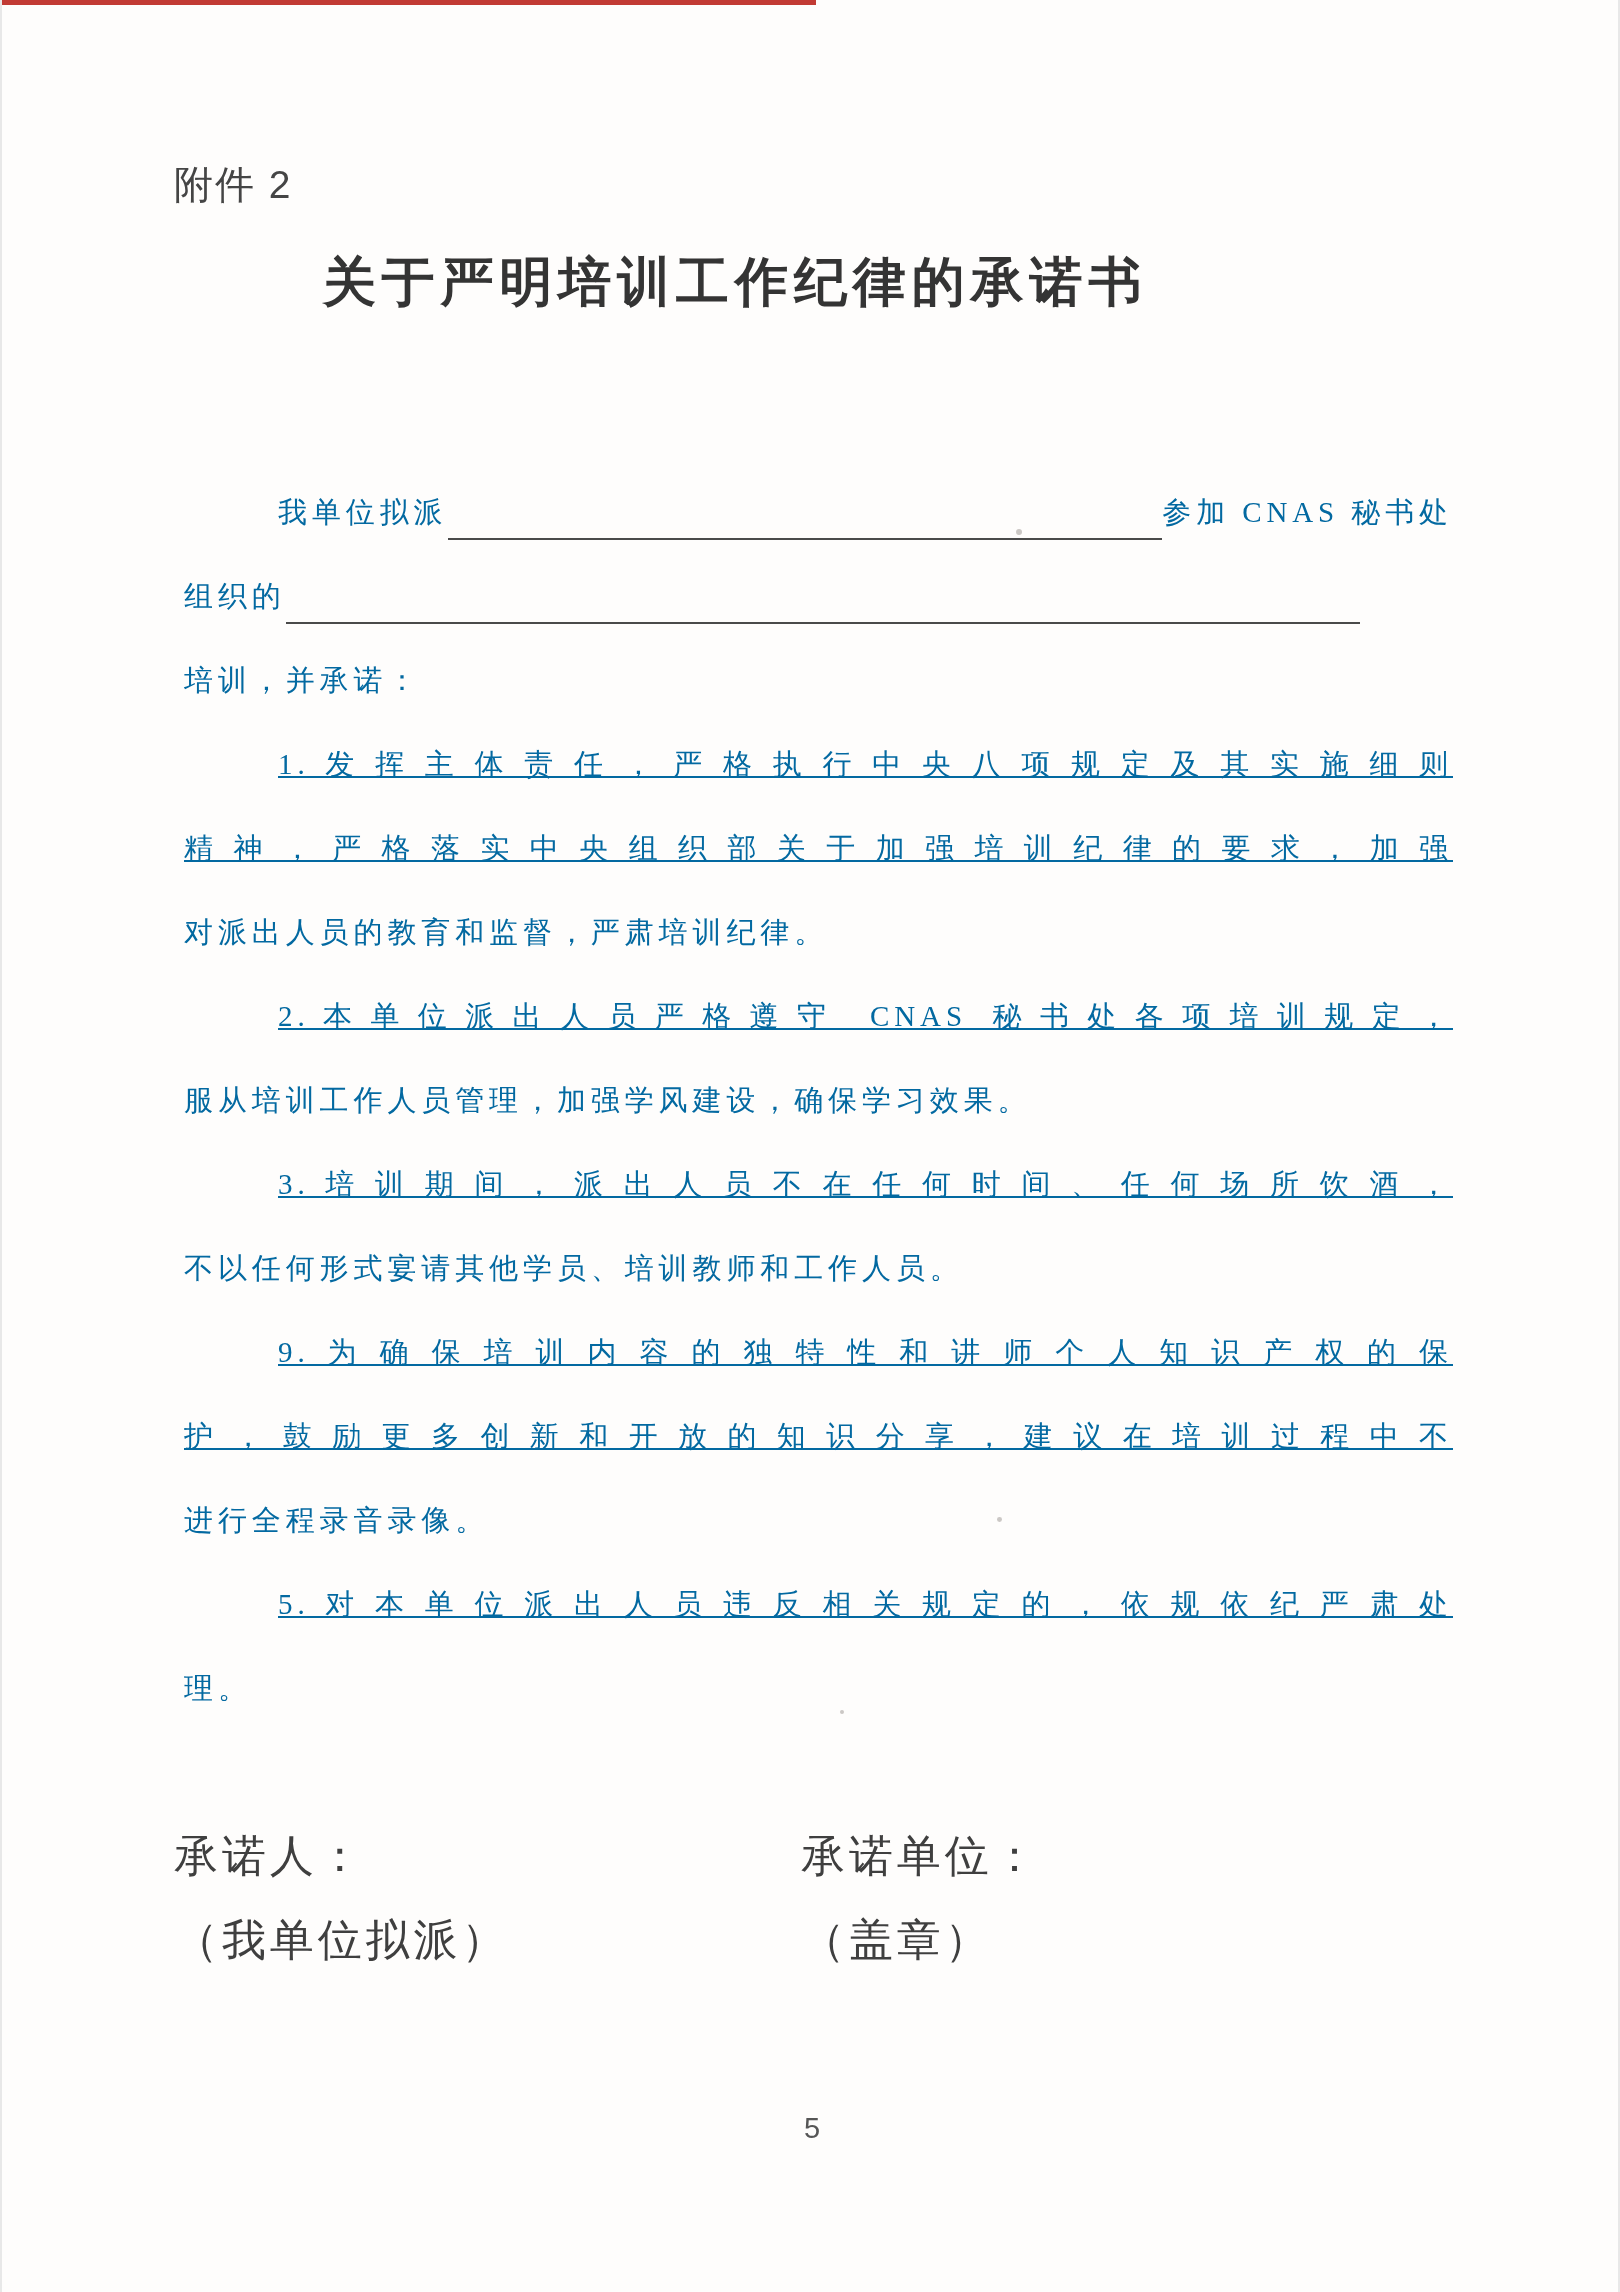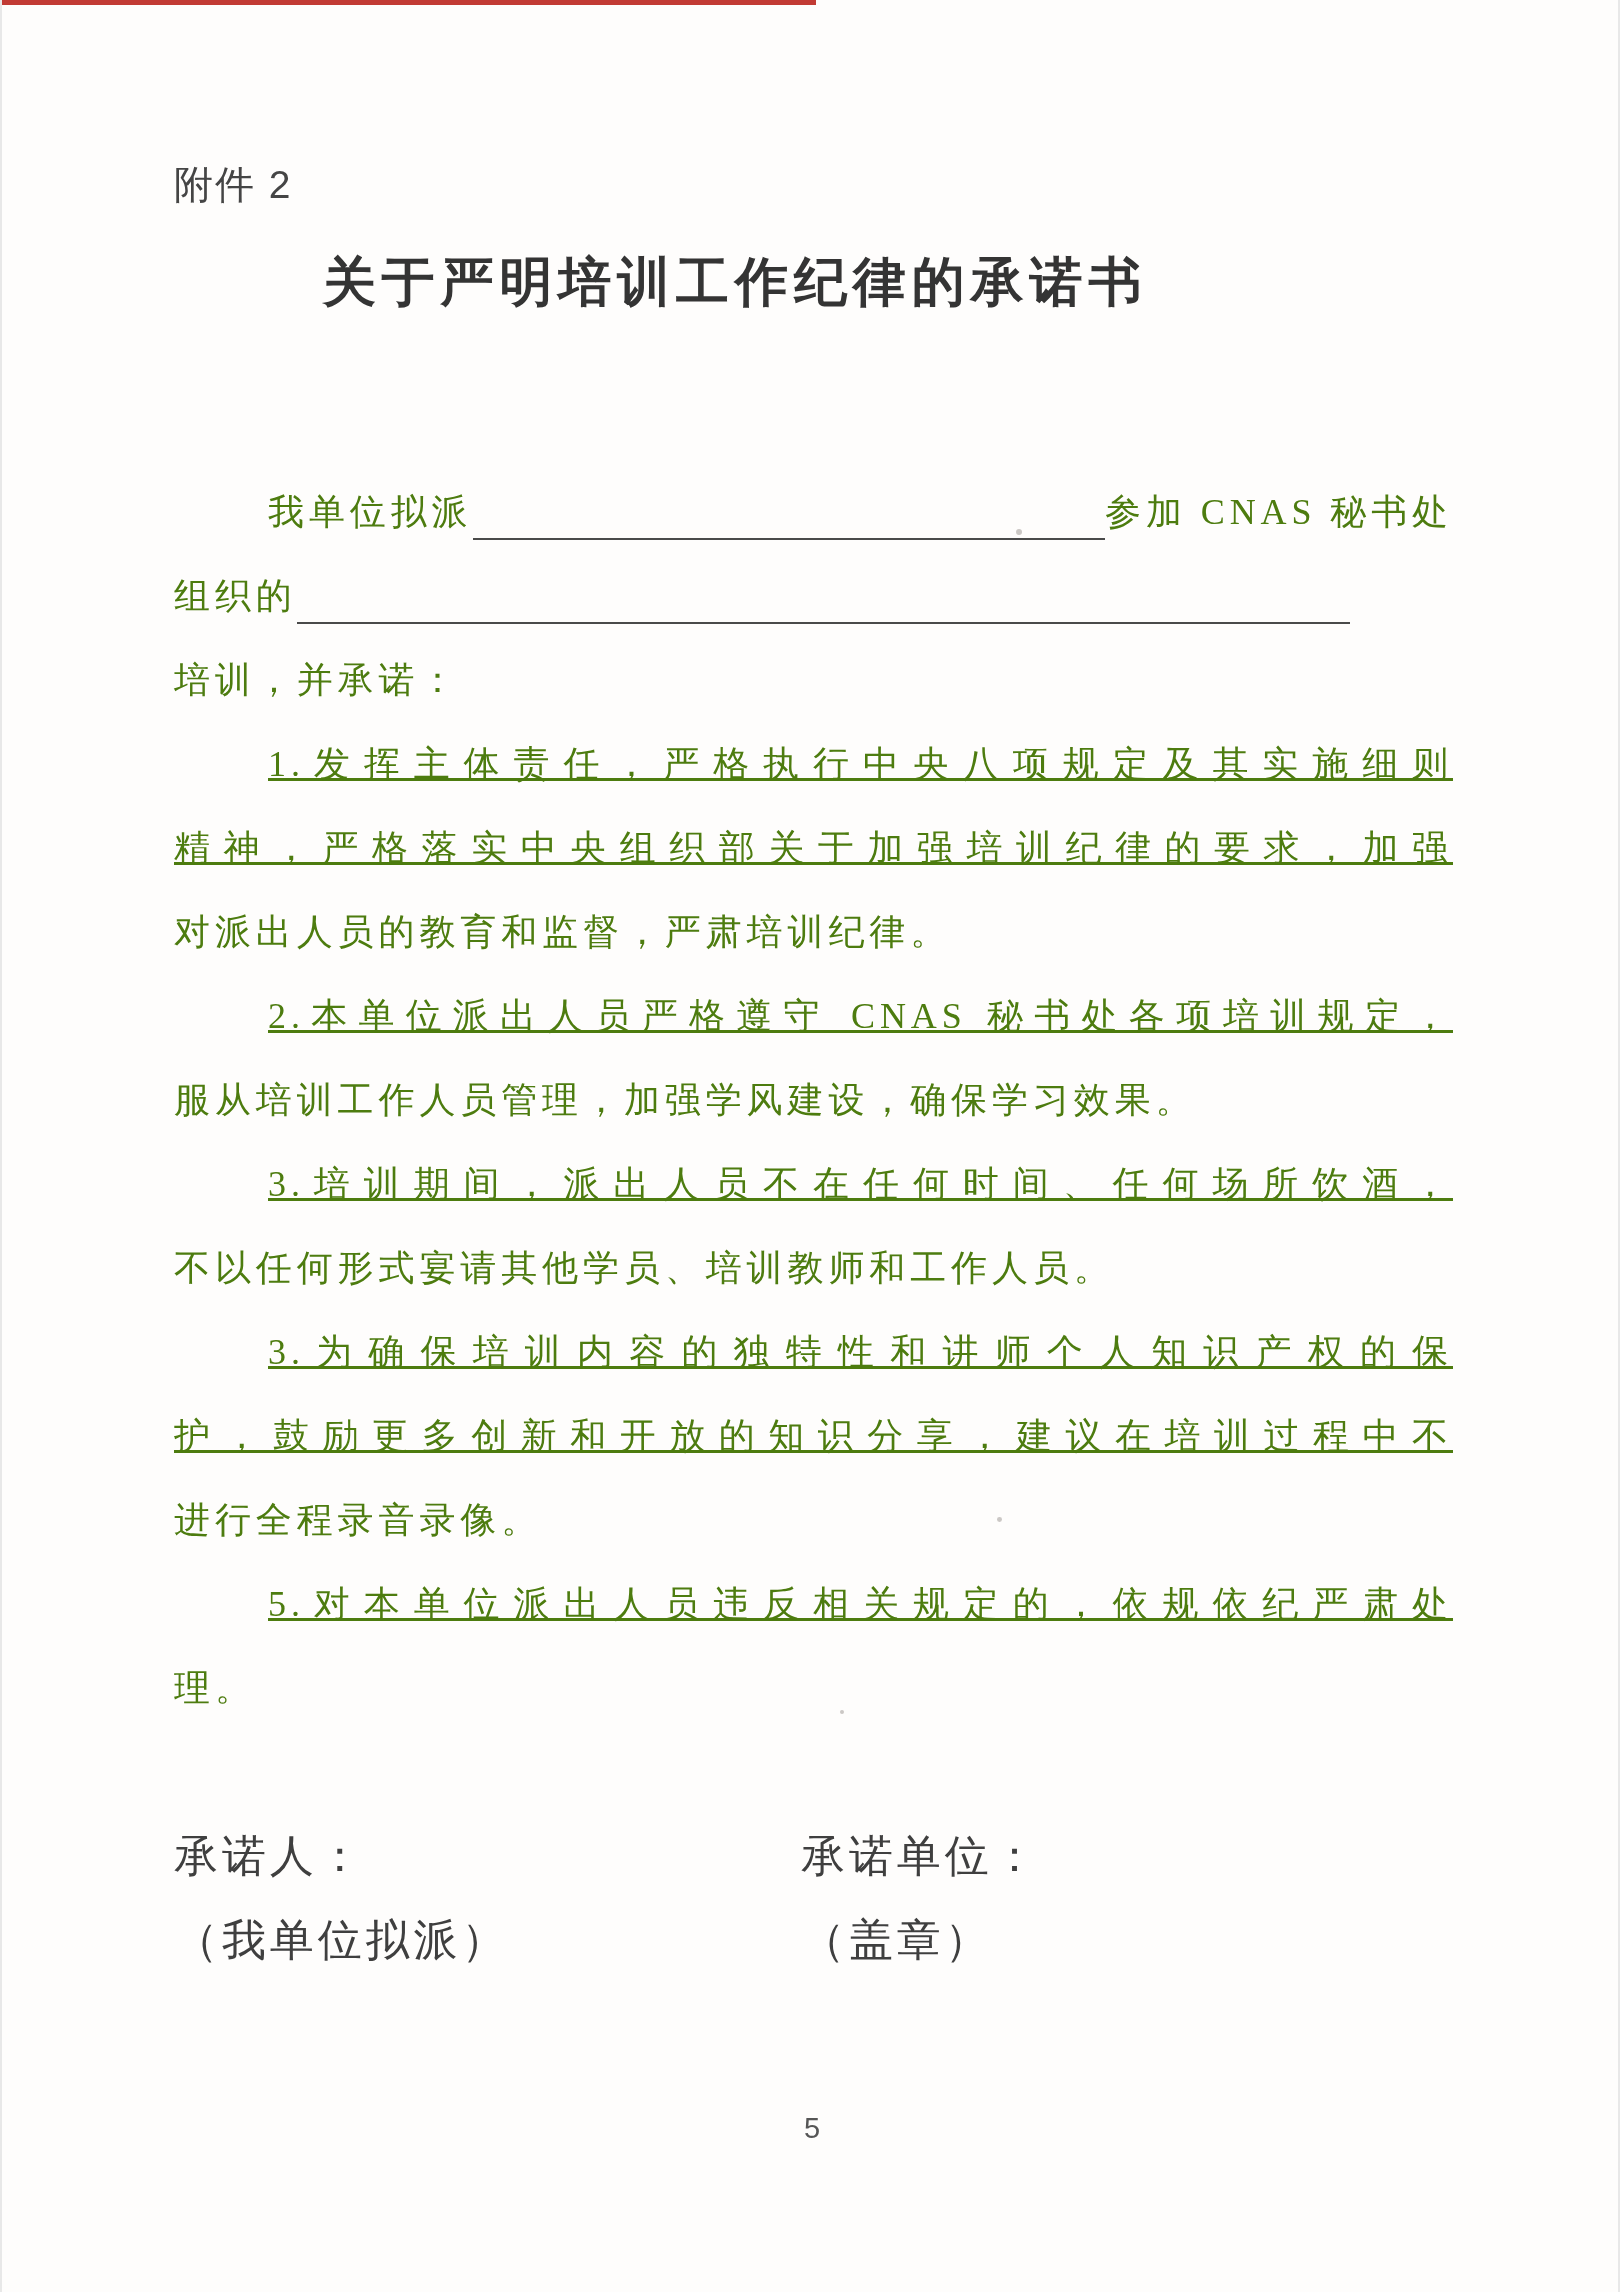--- a/index.html
+++ b/index.html
@@ -28,22 +28,22 @@
     position:absolute;left:172px;top:250px;width:1122px;margin:0;
     text-align:center;
     font-family:"Liberation Sans","DejaVu Sans",sans-serif;
     font-weight:700;font-size:53px;line-height:63px;
     letter-spacing:5.9px;color:#343434;
   }
 
   .body-text{position:absolute;left:172px;top:470px;width:1279px;}
   .line{
     height:84px;line-height:84px;
-    font-size:36px;letter-spacing:4.9px;
-    white-space:nowrap;color:#4d7c0f;
+    font-size:29px;letter-spacing:4.9px;
+    white-space:nowrap;color:#0369a1;margin-left:10px;
   }
   .line.indent{padding-left:94px;}
   .line.just{text-align:justify;text-align-last:justify;text-decoration:underline;}
   .line.flexline{display:flex;align-items:flex-end;}
   .blank{
     flex:1;height:0;align-self:flex-end;
     margin-bottom:13.7px;
     border-bottom:2.9px solid #4a4a4a;
   }
   .line.l2{width:1176px;}
@@ -114,21 +114,21 @@
     </div>
 
     <div class="line indent just">
       <span>3.培训期间，派出人员不在任何时间、任何场所饮酒，</span>
     </div>
     <div class="line">
       <span>不以任何形式宴请其他学员、培训教师和工作人员。</span>
     </div>
 
     <div class="line indent just">
-      <span>3.为确保培训内容的独特性和讲师个人知识产权的保</span>
+      <span>9.为确保培训内容的独特性和讲师个人知识产权的保</span>
     </div>
     <div class="line just">
       <span>护，鼓励更多创新和开放的知识分享，建议在培训过程中不</span>
     </div>
     <div class="line">
       <span>进行全程录音录像。</span>
     </div>
 
     <div class="line indent just">
       <span>5.对本单位派出人员违反相关规定的，依规依纪严肃处</span>

